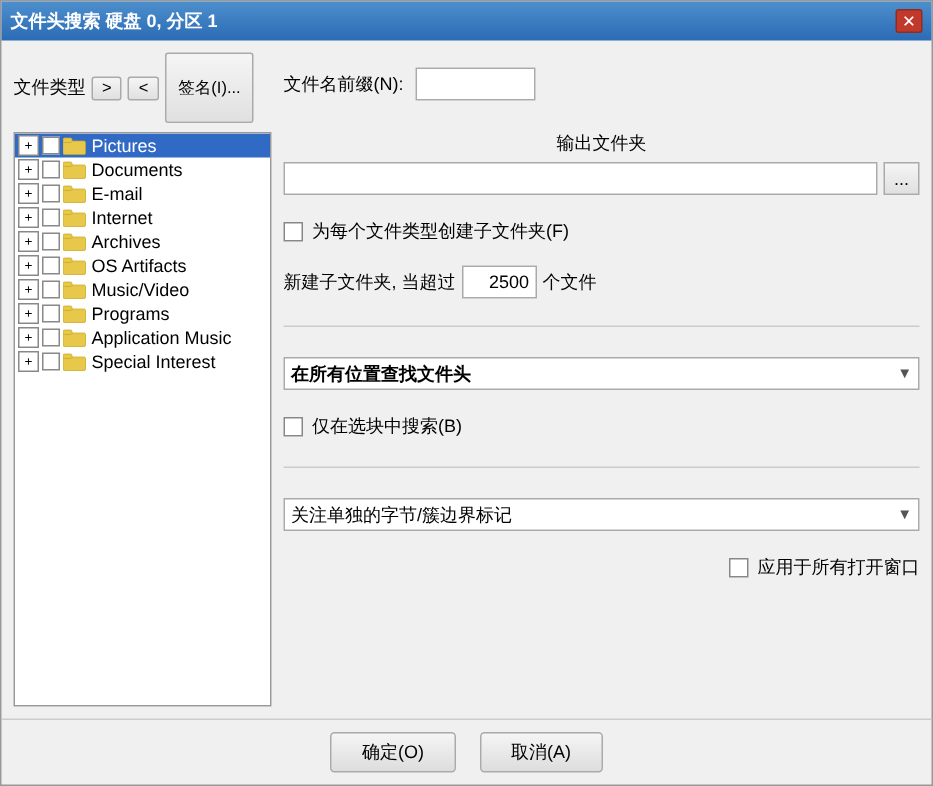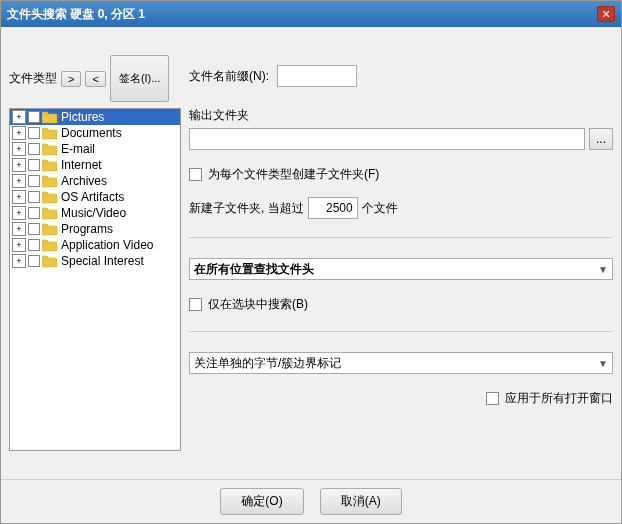--- a/index.html
+++ b/index.html
@@ -14,21 +14,20 @@
       height: 524px;
     }
     .window {
       width: 622px;
       height: 524px;
       background: #f0f0f0;
       border: 1px solid #999;
       box-shadow: 2px 2px 8px rgba(0,0,0,0.4);
       display: flex;
       flex-direction: column;
-      gap: 20px;
     }
     .title-bar {
       background: linear-gradient(to bottom, #4d8fcc, #2a6bb5);
       color: white;
       padding: 4px 6px;
       display: flex;
       align-items: center;
       justify-content: space-between;
       height: 26px;
       flex-shrink: 0;
@@ -169,20 +168,21 @@
       font-size: 12px;
       height: 22px;
     }
     .text-input-sm {
       width: 80px;
     }
     .section-label {
       font-size: 12px;
       color: #000;
       margin-top: 2px;
+      text-align: center;
     }
     .output-folder-row {
       display: flex;
       align-items: center;
       gap: 4px;
     }
     .output-folder-input {
       flex: 1;
       border: 1px solid #aaa;
       background: white;
@@ -384,21 +384,21 @@
 
         <div class="tree-item" style="padding-left: 2px;">
           <div class="expand-btn">+</div>
           <div class="checkbox"></div>
           <span class="folder-icon">
             <svg class="folder-svg" viewBox="0 0 16 14" xmlns="http://www.w3.org/2000/svg">
               <rect x="0" y="4" width="15" height="9" rx="1" fill="#e8c84a" stroke="#c8a820" stroke-width="0.5"></rect>
               <rect x="0" y="2" width="6" height="3" rx="1" fill="#e8c84a" stroke="#c8a820" stroke-width="0.5"></rect>
             </svg>
           </span>
-          <span class="item-label">Application Video</span>
+          <span class="item-label">Application Music</span>
         </div>
 
         <div class="tree-item" style="padding-left: 2px;">
           <div class="expand-btn">+</div>
           <div class="checkbox"></div>
           <span class="folder-icon">
             <svg class="folder-svg" viewBox="0 0 16 14" xmlns="http://www.w3.org/2000/svg">
               <rect x="0" y="4" width="15" height="9" rx="1" fill="#e8c84a" stroke="#c8a820" stroke-width="0.5"></rect>
               <rect x="0" y="2" width="6" height="3" rx="1" fill="#e8c84a" stroke="#c8a820" stroke-width="0.5"></rect>
             </svg>

